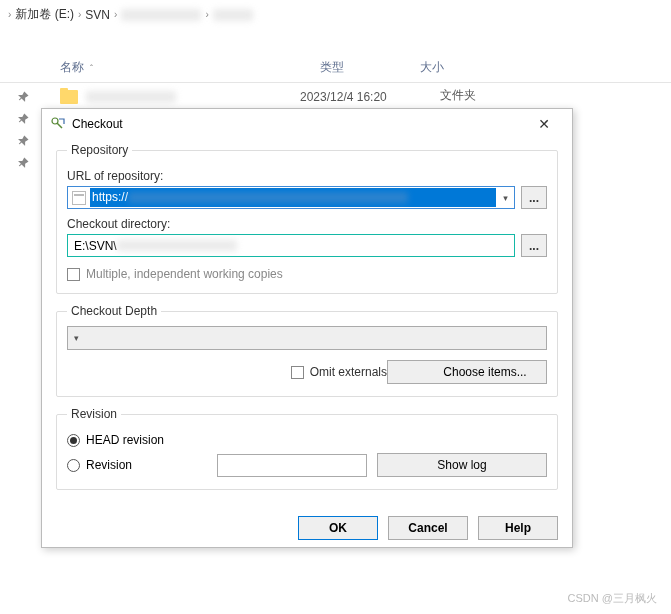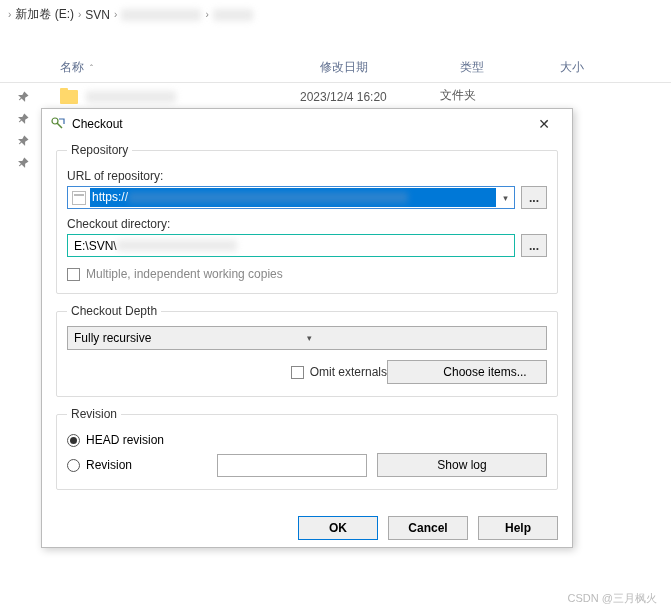--- a/index.html
+++ b/index.html
@@ -90,21 +90,20 @@
   <span class="sep">›</span>
   <span>SVN</span>
   <span class="sep">›</span>
   <span class="blur" style="width:80px"></span>
   <span class="sep">›</span>
   <span class="blur" style="width:40px"></span>
 </div>
 
 <div class="columns">
   <div class="col-name col-header"><span>名称</span><span class="sort-arrow">ˆ</span></div>
-  <div class="col-date col-header">修改日期</div>
   <div class="col-type col-header">类型</div>
   <div class="col-size col-header">大小</div>
 </div>
 
 <div class="file-row">
   <div class="row-name">
     <div class="folder-icon"></div>
     <span class="blur" style="width:90px"></span>
   </div>
   <div class="row-date">2023/12/4 16:20</div>
@@ -164,21 +163,20 @@
 
       <div class="checkbox-row">
         <div class="checkbox"></div>
         <span class="checkbox-label">Multiple, independent working copies</span>
       </div>
     </fieldset>
 
     <fieldset>
       <legend>Checkout Depth</legend>
       <div class="depth-select">
-        <span>Fully recursive</span>
         <span class="depth-arrow">▾</span>
       </div>
       <div class="depth-row2">
         <div class="checkbox-row" style="margin-top:0">
           <div class="checkbox"></div>
           <span class="checkbox-label dark">Omit externals</span>
         </div>
         <div class="btn wide">Choose items...</div>
       </div>
     </fieldset>

